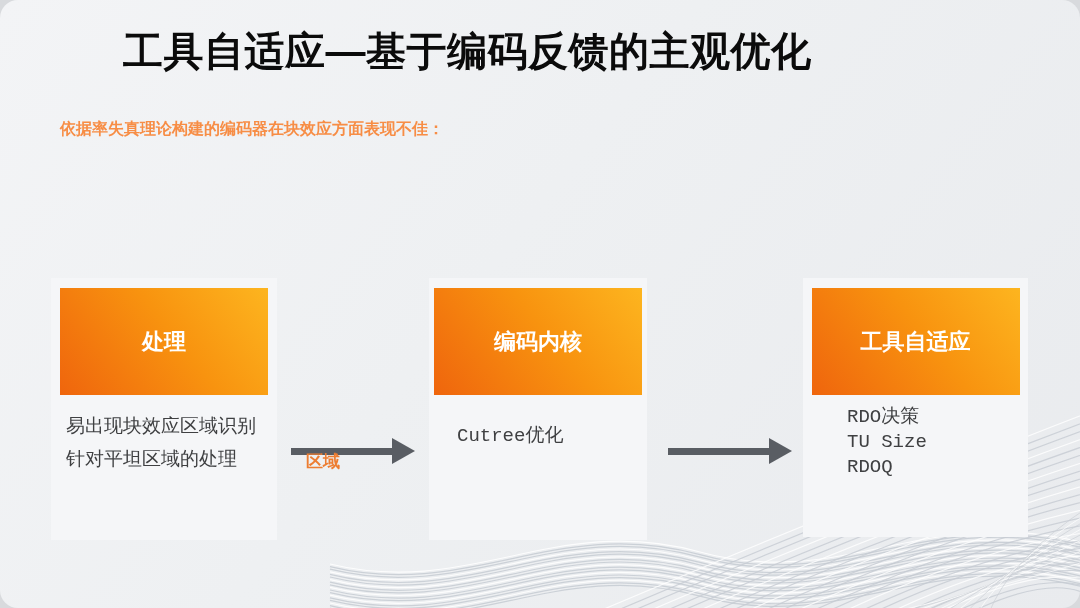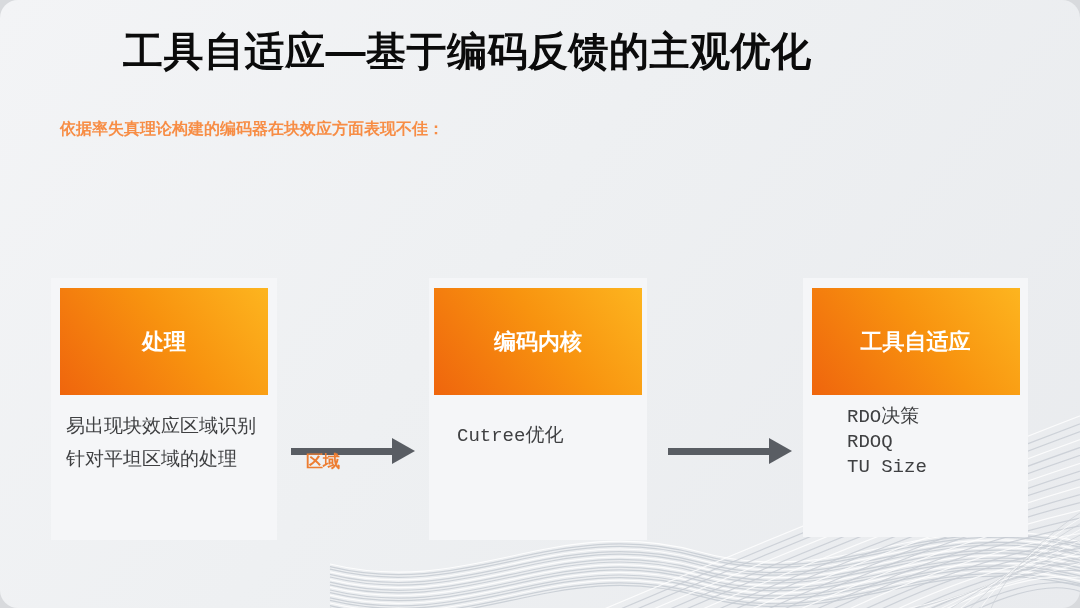--- a/index.html
+++ b/index.html
@@ -170,18 +170,18 @@
 
   <div class="arrow a2">
     <div class="shaft"></div>
     <div class="ahead"></div>
   </div>
 
   <div class="panel p3">
     <div class="phead">工具自适应</div>
     <div class="pbody">
       <div>RDO决策</div>
+      <div>TU Size</div>
       <div>RDOQ</div>
-      <div>TU Size</div>
     </div>
   </div>
 
 </div>
 
 </body></html>

